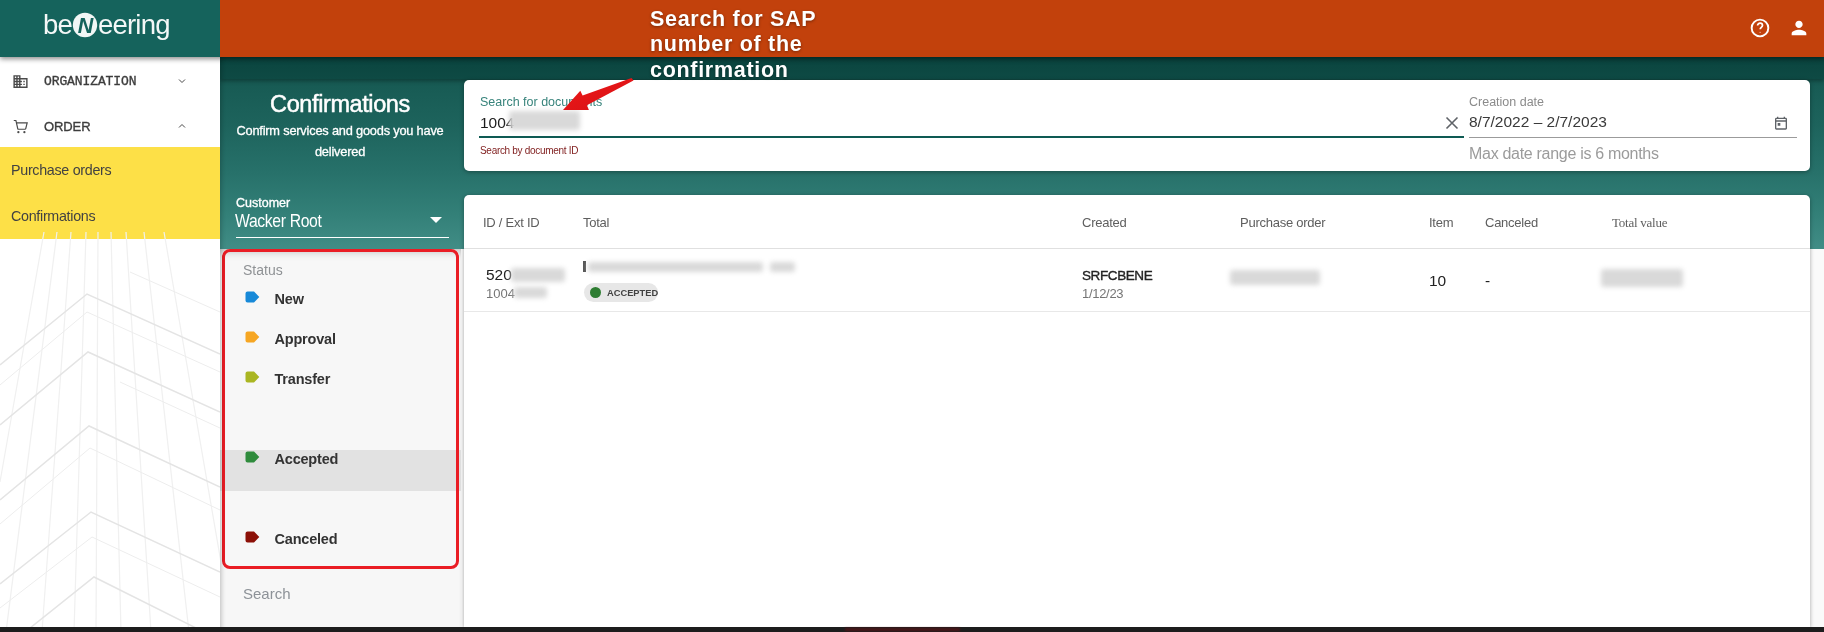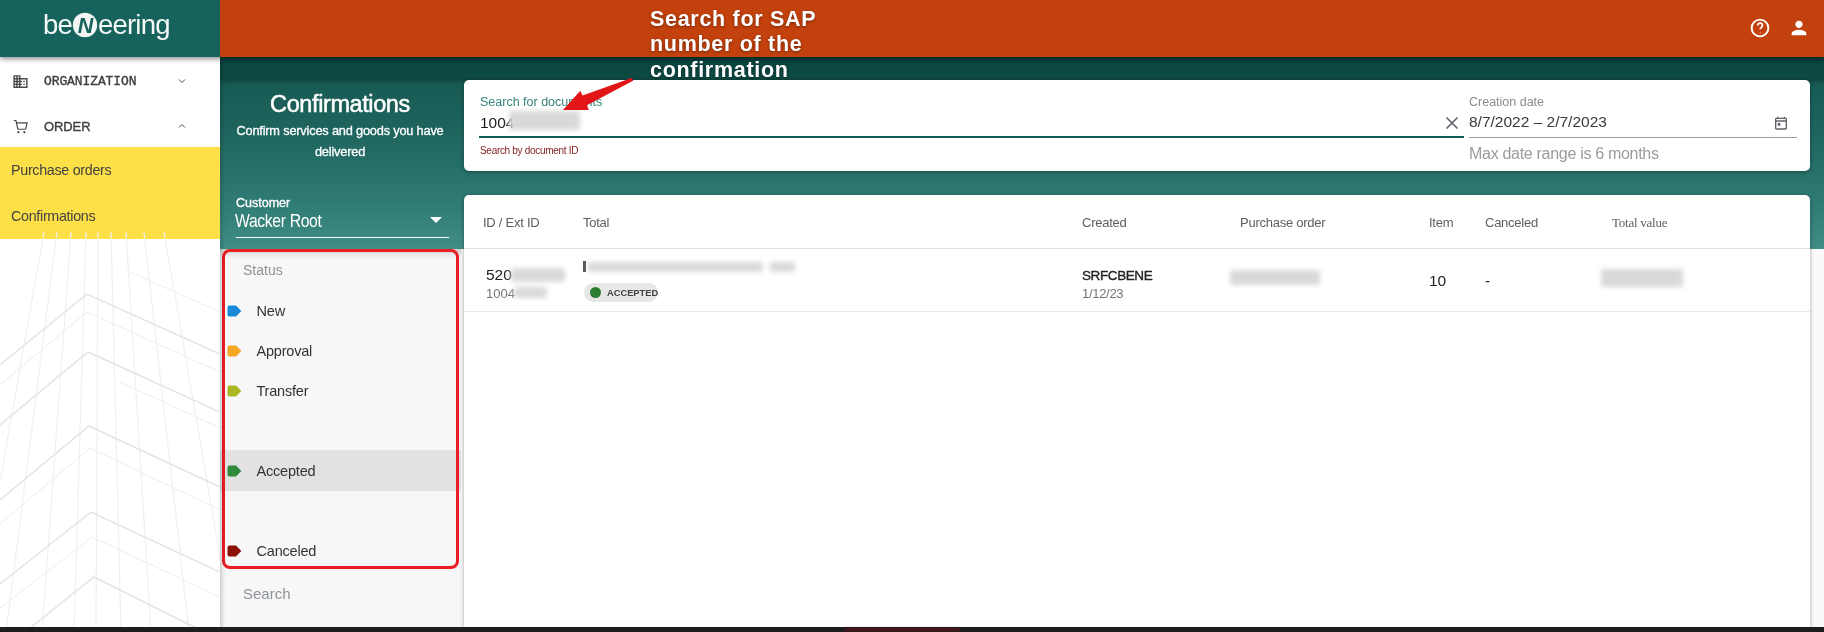--- a/index.html
+++ b/index.html
@@ -46,21 +46,21 @@
   #custline { left:236px; top:237px; width:213px; height:1px; background:#fff; z-index:3; }
   #caret { left:430px; top:217px; width:0; height:0; border-left:6px solid transparent;
            border-right:6px solid transparent; border-top:6px solid #fff; z-index:3; }
 
   
   #panel { left:220px; top:249px; width:241px; height:383px; background:#f7f7f7; z-index:2;
            box-shadow:inset 0 10px 9px -7px rgba(0,0,0,.22); }
   #statuslbl { left:243px; top:262px; font-size:14px; color:#8f9295; z-index:3; }
   #filterslbl { left:243px; top:585px; font-size:15px; color:#8d9298; z-index:3; }
   #hl { left:220px; top:450px; width:241px; height:41px; background:#e2e2e2; z-index:2; }
-  .sitem { position:absolute; left:227px; width:200px; height:40px; display:flex; align-items:center; z-index:3; }
+  .sitem { position:absolute; left:245px; width:200px; height:40px; display:flex; z-index:3;font-weight:bold; }
   .sitem svg { width:15px; height:12px; }
   .sitem span { margin-left:14.5px; font-size:14.5px; letter-spacing:-0.2px; color:#333; }
   #redbox { left:222px; top:249px; width:237px; height:320px; border:3px solid #ea1d25;
             border-radius:8px; z-index:12; }
 
   
   .card { background:#fff; border-radius:5px; box-shadow:0 1px 4px rgba(0,0,0,.35); z-index:4; }
   #card1 { left:464px; top:80px; width:1346px; height:91px; }
   #card2 { left:464px; top:195px; width:1346px; height:432px; border-radius:5px 5px 0 0; }
 

